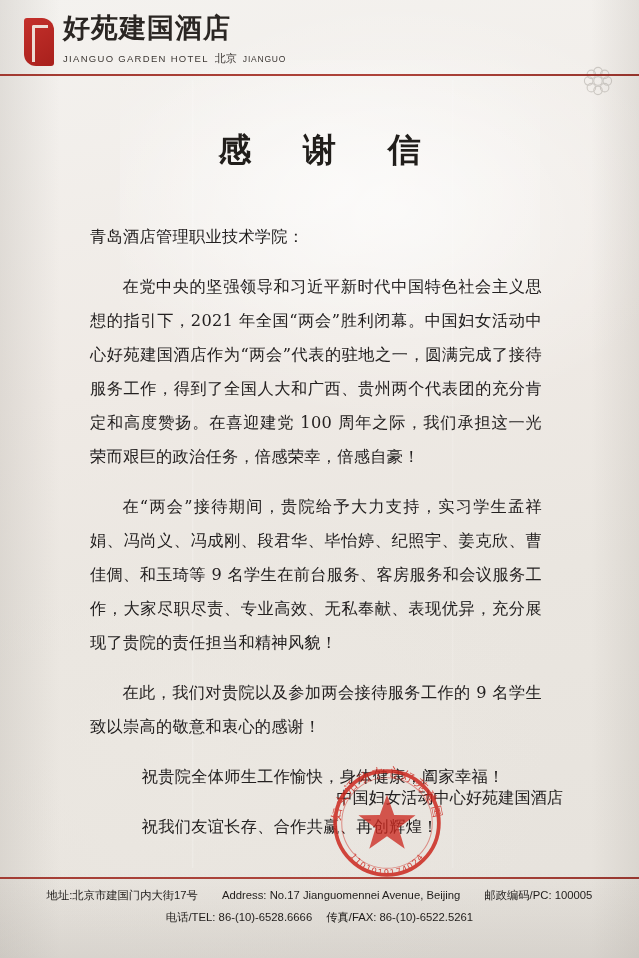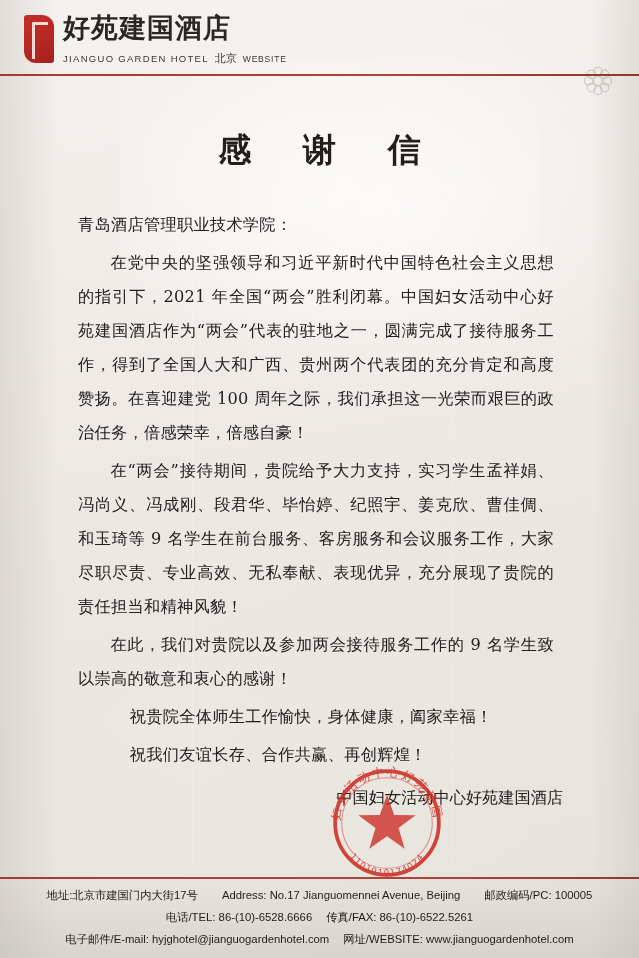--- a/index.html
+++ b/index.html
@@ -52,21 +52,21 @@
     position: absolute;
     left: 0; top: 0;
     width: 639px;
     height: 76px;
   }
   #logo-block {
     position: absolute;
     left: 24px;
     top: 12px;
     display: flex;
-    align-items: center;
+    align-items: flex-end;
   }
   #logo-mark {
     width: 30px;
     height: 48px;
     background: linear-gradient(145deg, #c4302b 0%, #a8201c 100%);
     border-radius: 3px 12px 3px 12px;
     position: relative;
     flex: 0 0 auto;
   }
   #logo-mark::after {
@@ -160,21 +160,21 @@
     top: 204px;
     width: 484px;
     font-family: "DejaVu Serif", "Liberation Serif", serif;
     font-size: 16.2px;
     line-height: 34px;
     color: #232020;
     letter-spacing: 0.3px;
     text-align: justify;
   }
   #body-text p {
-    margin: 4px;
+    margin: 16px;
   }
   .p-indent { text-indent: 2em; }
   .p-center-ish { text-indent: 3.2em; }
   .salutation { text-indent: 0; }
 
   
   #signature {
     position: absolute;
     right: 76px;
     top: 780px;
@@ -252,21 +252,21 @@
   <div class="crease" style="left:452px; opacity:.35;"></div>
 
   <div id="letterhead">
     <div id="logo-block">
       <div id="logo-mark"></div>
       <div id="logo-text">
         <div id="hotel-name-cn">好苑建国酒店</div>
         <div id="hotel-name-en-row">
           <span id="hotel-name-en">JIANGUO GARDEN HOTEL</span>
           <span id="hotel-city-cn">北京</span>
-          <span id="hotel-city-en">WEBSITE</span>
+          <span id="hotel-city-en">JIANGUO</span>
         </div>
       </div>
     </div>
 
     <svg id="watermark-flower" viewBox="0 0 40 40">
       <g fill="none" stroke="#7a746c" stroke-width="1.3">
         <circle cx="20" cy="20" r="5"></circle>
         <circle cx="20" cy="9" r="5"></circle>
         <circle cx="20" cy="31" r="5"></circle>
         <circle cx="9" cy="20" r="5"></circle>
@@ -337,25 +337,15 @@
       <span class="footer-seg">
         <span>电话/TEL:</span>
         <span>86-(10)-6528.6666</span>
       </span>
       <span class="footer-seg">
         <span>传真/FAX:</span>
         <span>86-(10)-6522.5261</span>
       </span>
     </div>
 
-    <div class="footer-row">
-      <span class="footer-seg">
-        <span>电子邮件/E-mail:</span>
-        <span>hyjghotel@jianguogardenhotel.com</span>
-      </span>
-      <span class="footer-seg">
-        <span>网址/WEBSITE:</span>
-        <span>www.jianguogardenhotel.com</span>
-      </span>
-    </div>
   </div>
 
 </div>
 
 </body></html>

